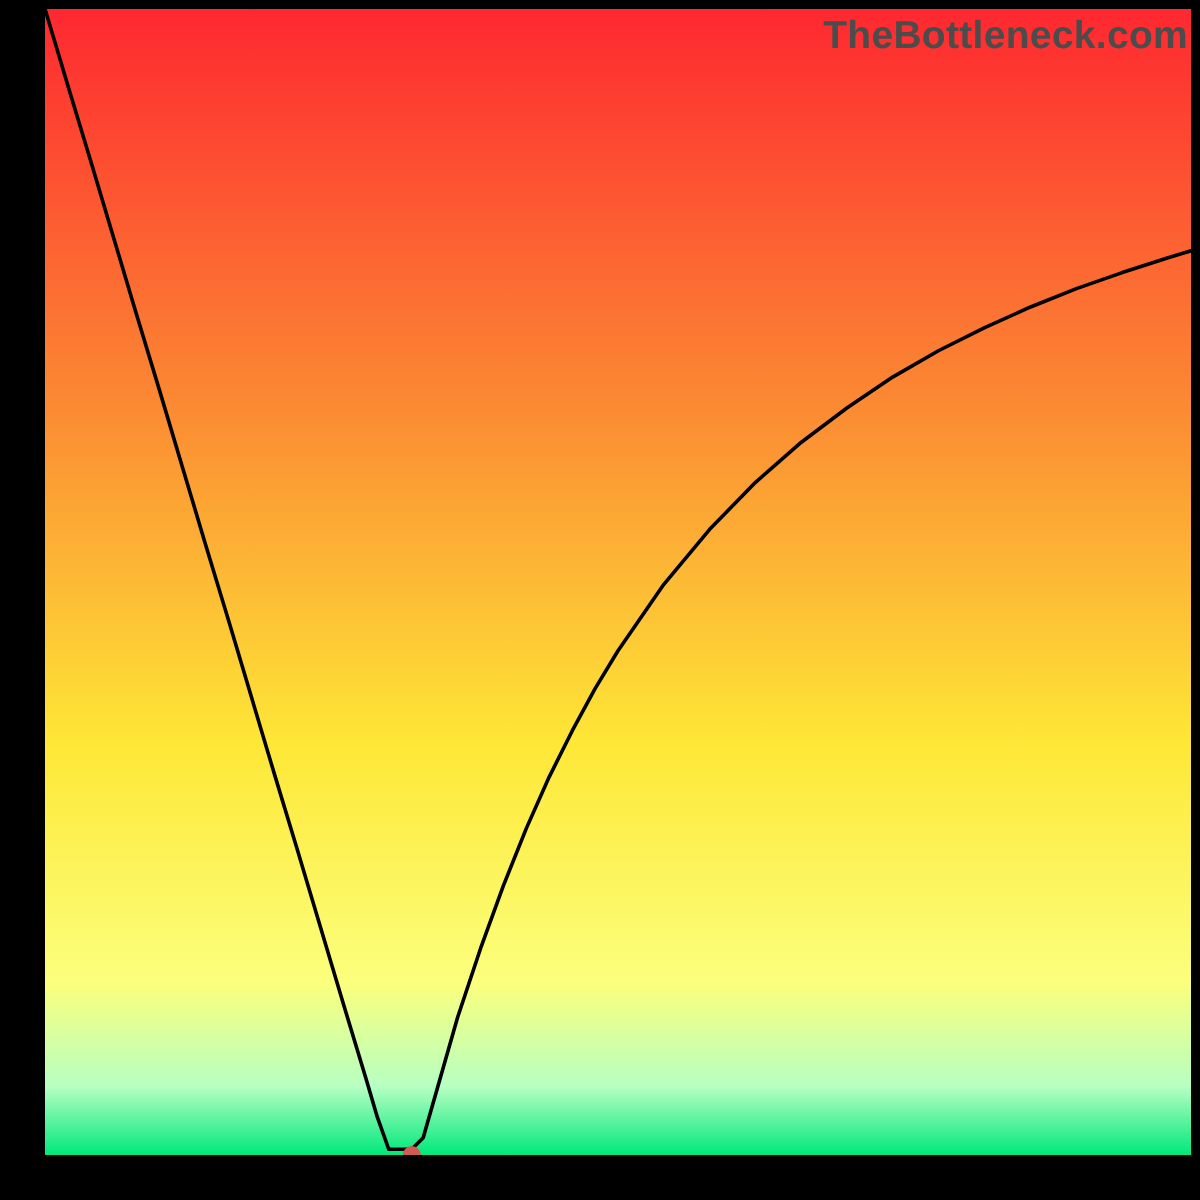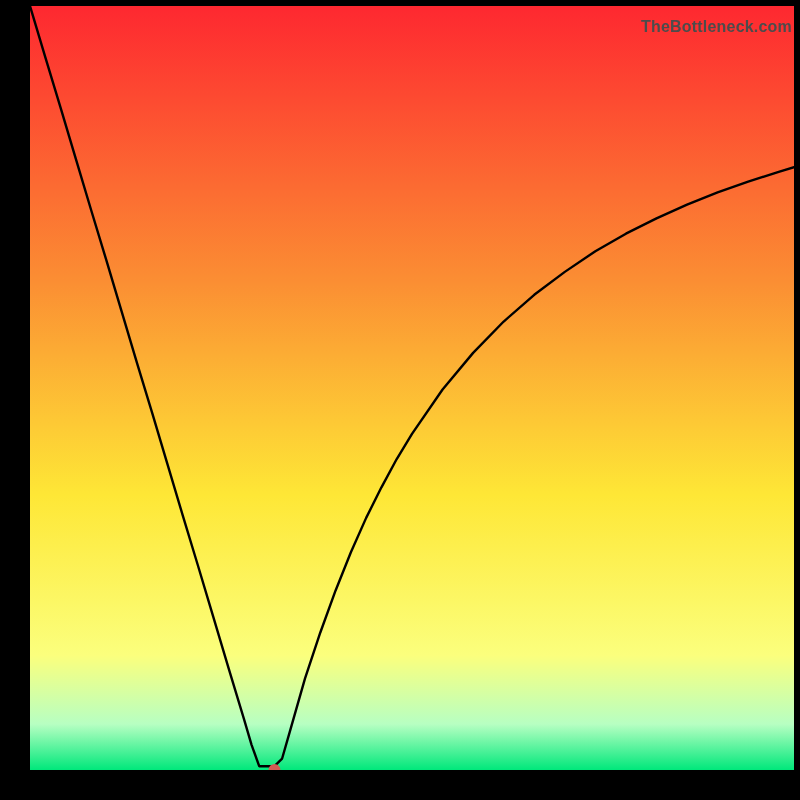--- a/index.html
+++ b/index.html
@@ -20,24 +20,24 @@
   }
   .plot {
     position: absolute;
     left: 30px;
     top: 6px;
     width: 764px;
     height: 764px;
   }
   .watermark {
     position: absolute;
-    top: 18px;
+    top: 8px;
     right: 8px;
     color: #4c4c4c;
-    font-size: 16px;
+    font-size: 26px;
     font-weight: 600;
     letter-spacing: 0.2px;
     user-select: none;
   }
 </style>
 </head>
 <body>
 
 <div class="frame">
   <svg class="plot" viewBox="0 0 764 764" preserveAspectRatio="none">

